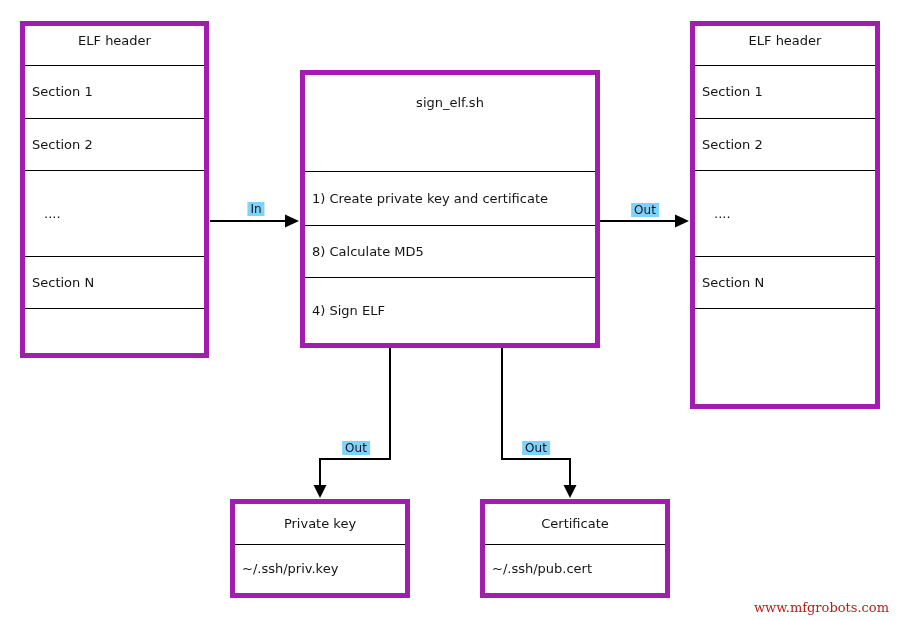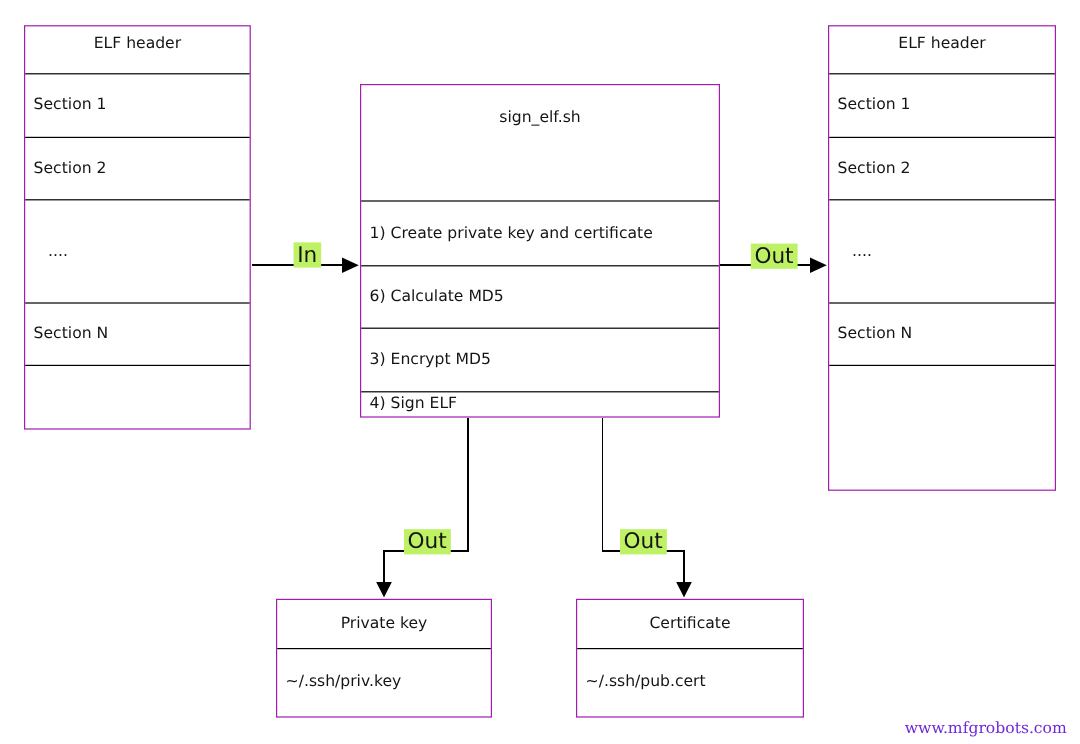--- a/index.html
+++ b/index.html
@@ -10,21 +10,21 @@
     position: relative;
     width: 900px;
     height: 620px;
     background: #ffffff;
     overflow: hidden;
     color: #141414;
   }
 
   .box {
     position: absolute;
-    border: 1px solid #a21caf;
+    border: 5px solid #a21caf;
     background: #ffffff;
     display: flex;
     flex-direction: column;
   }
   .row {
     border-top: 1px solid #000000;
     display: flex;
     align-items: center;
     padding: 0 7px;
     font-size: 13px;
@@ -40,56 +40,55 @@
 
   .arrows {
     position: absolute;
     left: 0; top: 0;
     width: 900px; height: 620px;
     pointer-events: none;
   }
 
   .arrow-label {
     position: absolute;
-    font-size: 18px;
+    font-size: 12px;
     transform: translateX(-50%);
     white-space: nowrap;
-    background: #bef264;
+    background: #7dd3fc;
     padding: 0 3px;
   }
 
   .watermark {
     position: absolute;
     right: 11px;
     bottom: 5px;
     font-family: "DejaVu Serif", "Liberation Serif", serif;
     font-size: 13px;
-    color: #6d28d9;
+    color: #b91c1c;
     white-space: nowrap;
   }
 </style>
 </head>
 <body>
 
 <div class="canvas">
 
   <div class="box" style="left:20px; top:21px; width:189px; height:337px;">
     <div class="row hdr hdr-top" style="height:39px;">ELF header</div>
     <div class="row" style="height:53px;">Section 1</div>
     <div class="row" style="height:52px;">Section 2</div>
     <div class="row indent" style="height:86px;">....</div>
     <div class="row" style="height:52px;">Section N</div>
     <div class="row grow"></div>
   </div>
 
   <div class="box" style="left:300px; top:70px; width:300px; height:278px;">
     <div class="row hdr" style="height:56px;">sign_elf.sh</div>
     <div class="row" style="height:54px;margin-top:40px;">1) Create private key and certificate</div>
-    <div class="row" style="height:52px;">6) Calculate MD5</div>
-    <div class="row" style="height:53px;">3) Encrypt MD5</div>
+    <div class="row" style="height:52px;">8) Calculate MD5</div>
     <div class="row grow">4) Sign ELF</div>
   </div>
 
   <div class="box" style="left:690px; top:21px; width:190px; height:388px;">
     <div class="row hdr hdr-top" style="height:39px;">ELF header</div>
     <div class="row" style="height:53px;">Section 1</div>
     <div class="row" style="height:52px;">Section 2</div>
     <div class="row indent" style="height:86px;">....</div>
     <div class="row" style="height:52px;">Section N</div>
     <div class="row grow"></div>

